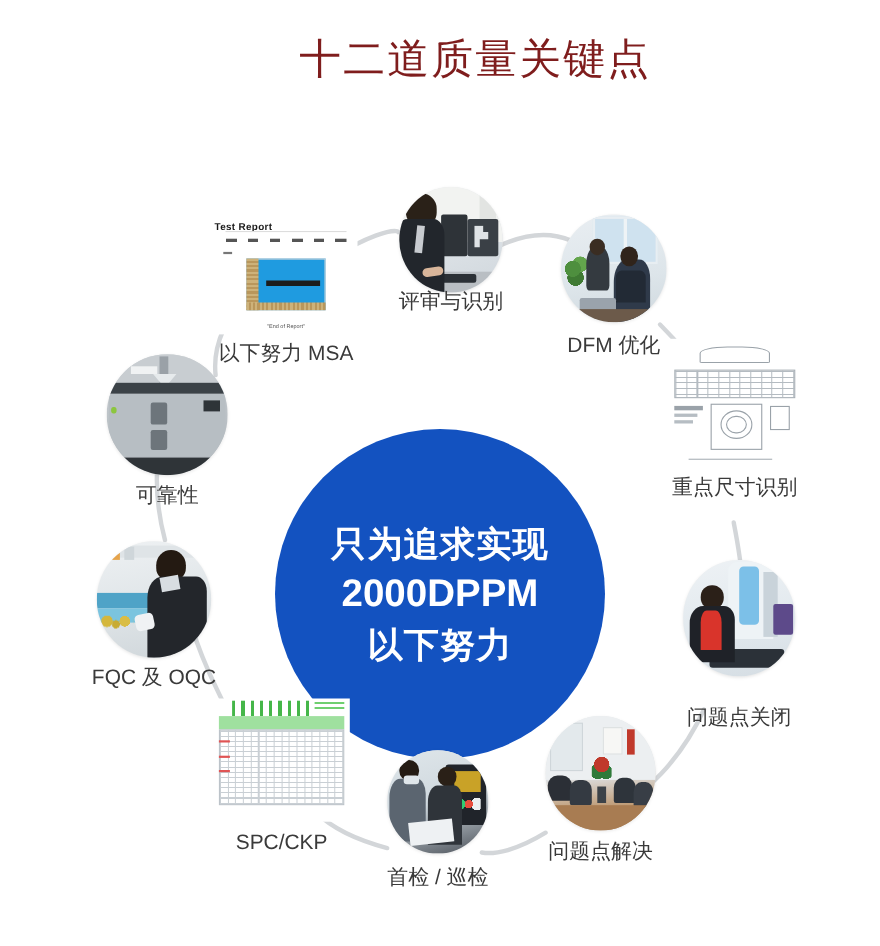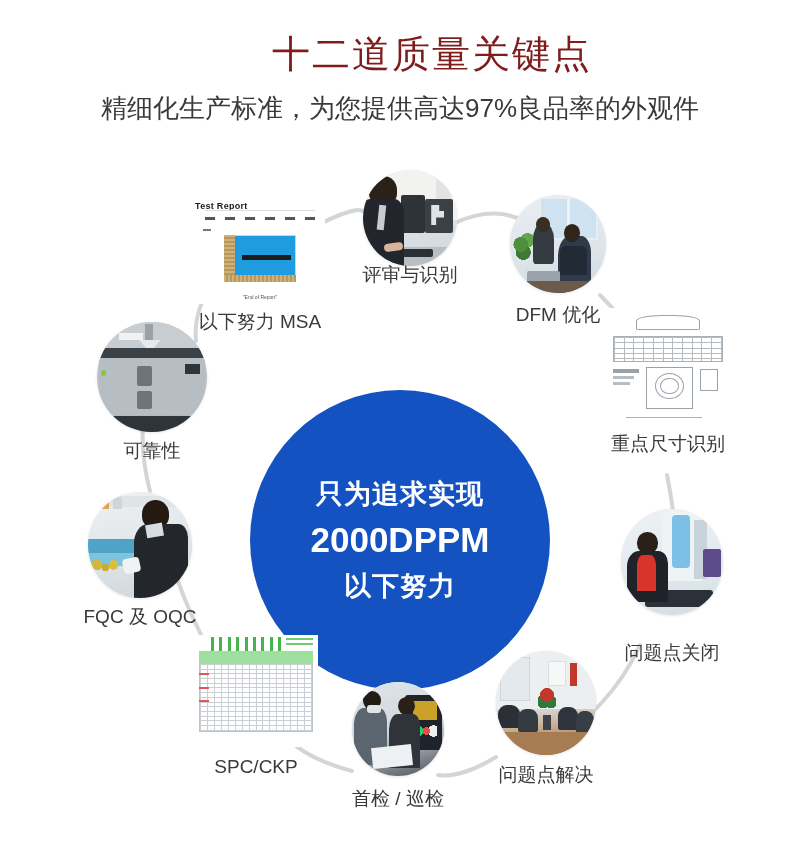--- a/index.html
+++ b/index.html
@@ -77,21 +77,21 @@
     background: #1352c0;
     display: flex;
     flex-direction: column;
     align-items: center;
     justify-content: center;
     box-sizing: border-box;
     padding: 0 14px;
   }
   .center-line {
     color: #ffffff;
-    font-size: 27px;
+    font-size: 32px;
     font-weight: bold;
     line-height: 46px;
     letter-spacing: 1px;
     text-align: center;
     white-space: nowrap;
   }
   .center-line.latin {
     letter-spacing: 0px;
     font-size: 35px;
   }
@@ -270,21 +270,20 @@
   .art-doc .cap { position:absolute; left:0; bottom:4%; width:100%; text-align:center; font-size:5px; color:#555; }
   .art-doc .hdrline { position:absolute; left:8%; top:16%; width:84%; height:1px; background:#ddd; }
 </style>
 </head>
 <body>
 
 <div id="page">
 
   <div id="header">
     <div id="main-title">十二道质量关键点</div>
-    <div id="sub-title">精细化生产标准，为您提供高达97%良品率的外观件</div>
   </div>
 
   <div id="diagram">
 
     <svg id="arc-layer" viewBox="0 0 800 715">
       <g fill="none" stroke="#d3d6d9" stroke-width="4" stroke-linecap="round">
 
         <path d="M 196 196 C 190 140 250 86 318 73"></path>
         <path d="M 300 92 C 330 70 360 62 362 66"></path>
 

